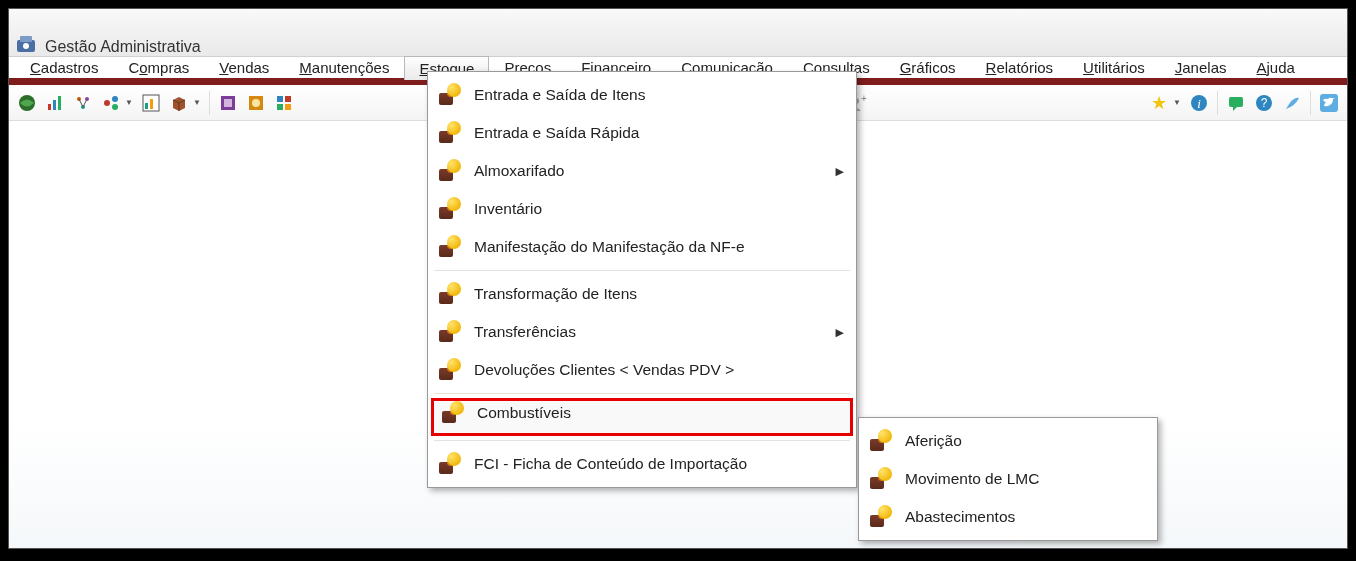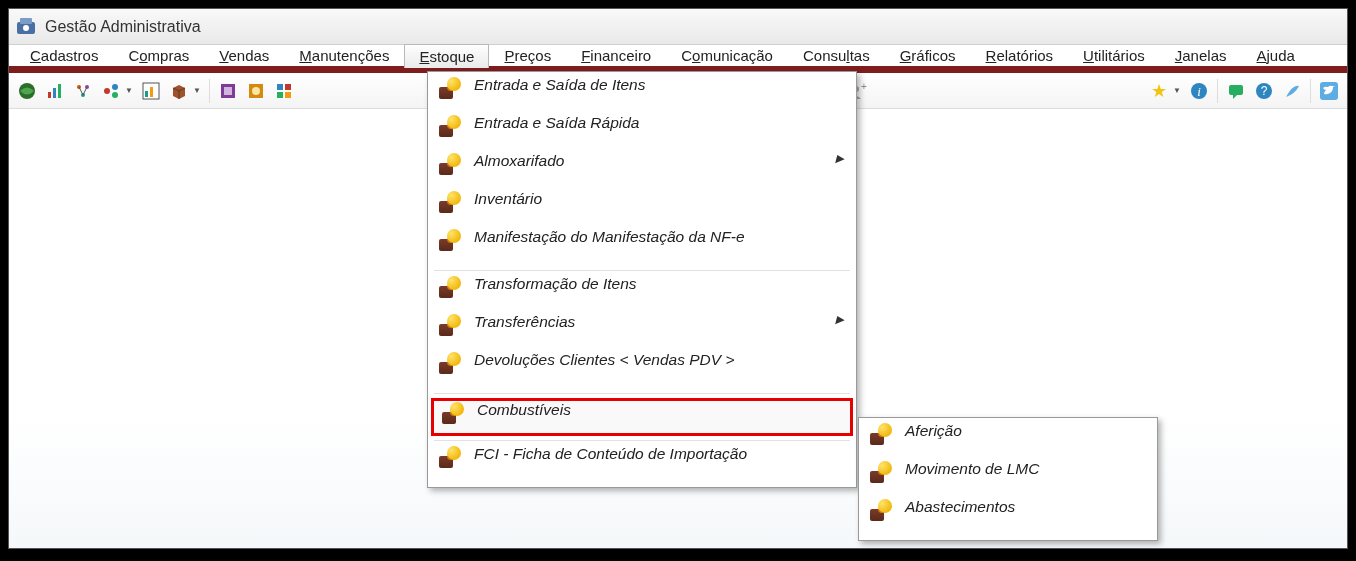--- a/index.html
+++ b/index.html
@@ -17,24 +17,24 @@
     width: 1340px;
     height: 541px;
     background: #fff;
     border: 1px solid #555;
     box-shadow: 0 0 8px rgba(0,0,0,0.7);
     display: flex;
     flex-direction: column;
     position: relative;
   }
   .titlebar {
-    height: 36px;
+    height: 48px;
     background: linear-gradient(to bottom, #f9f9f9, #e9e9e9);
     display: flex;
-    align-items: center;
+    align-items: flex-end;
     padding: 0 6px;
     gap: 8px;
     border-bottom: 1px solid #d0d0d0;
   }
   .app-icon {
     width: 22px;
     height: 22px;
     display: inline-flex;
     align-items: center;
     justify-content: center;
@@ -109,28 +109,28 @@
   .dropdown {
     position: absolute;
     background: #fff;
     border: 1px solid #999;
     box-shadow: 3px 3px 6px rgba(0,0,0,0.3);
     padding: 4px 0;
     z-index: 10;
   }
   .dd-item {
     display: flex;
+    align-items: center;
     height: 38px;
     padding: 0 40px 0 8px;
     gap: 12px;
     cursor: default;
     font-size: 15.5px;
     color: #222;
     position: relative;
-    font-style: italic;
   }
   .dd-item.highlighted {
     background: #f9f9f9;
     border: 3px solid #e60000;
     height: 38px;
     margin: 1px 3px;
     padding: 0 37px 8px 5px;
   }
   .dd-icon {
     width: 26px;

